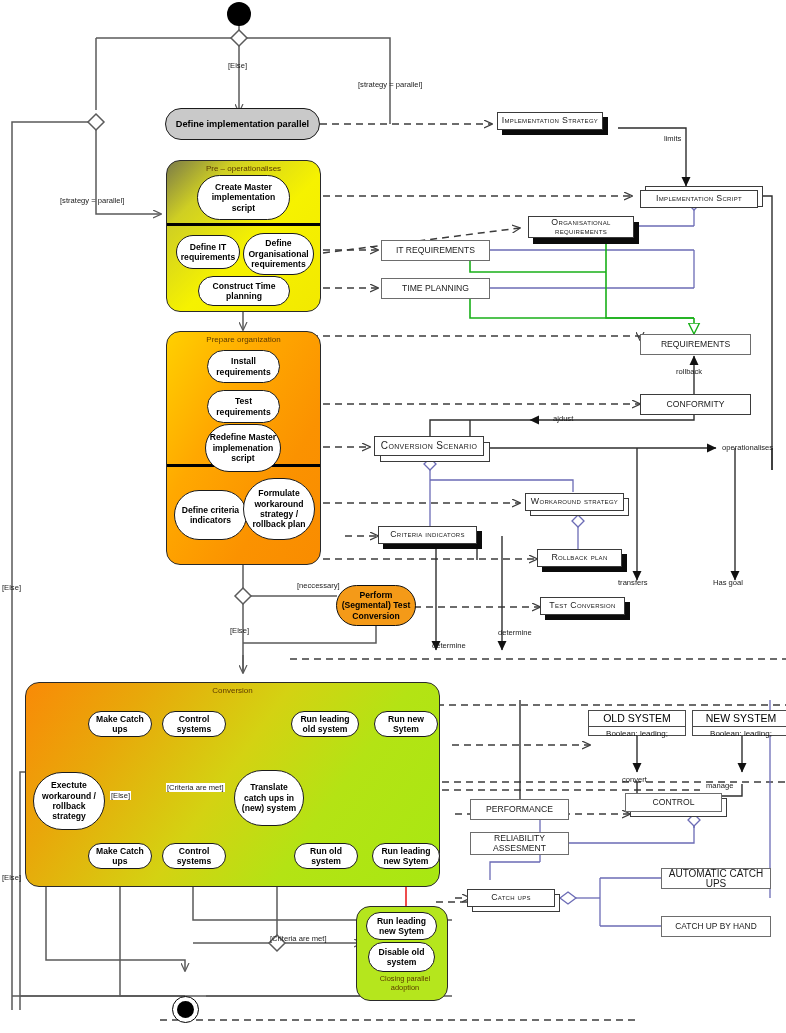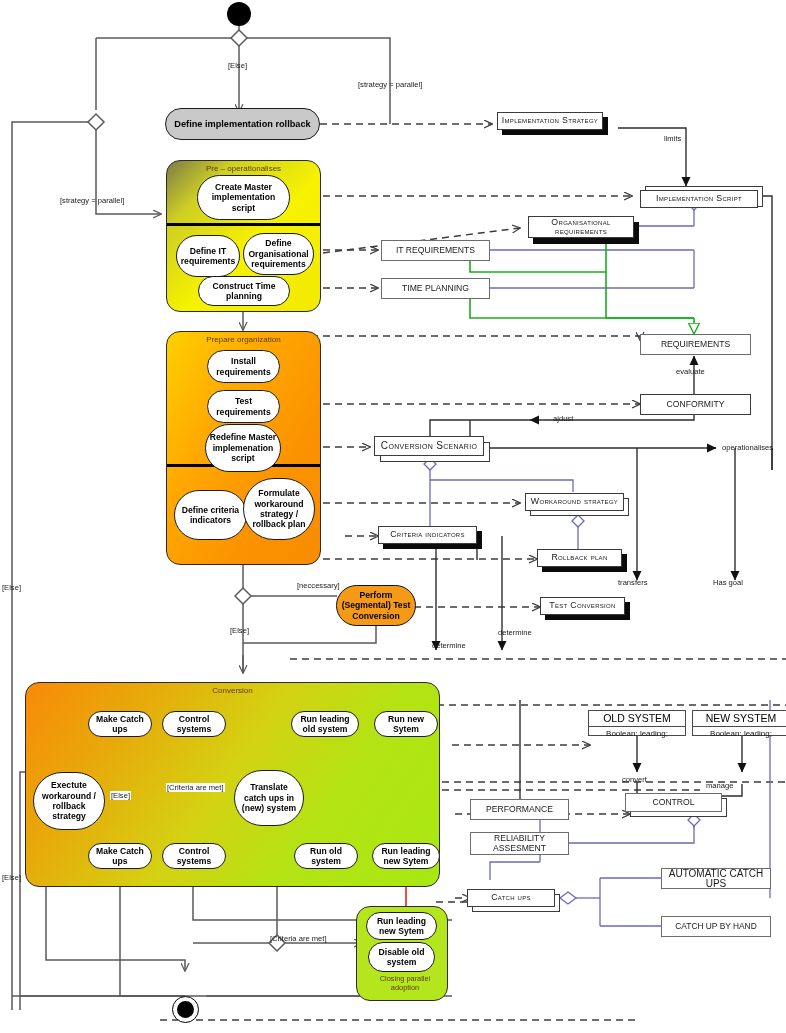--- a/index.html
+++ b/index.html
@@ -399,28 +399,28 @@
     <g fill="#111">
       <rect x="100" y="697" width="312" height="4.5"></rect>
       <rect x="75" y="757" width="337" height="4.5"></rect>
       <rect x="100" y="840" width="312" height="4.5"></rect>
       <rect x="75" y="879" width="260" height="4.5"></rect>
     </g>
   </svg>
 
   <div class="initial" style="left:227px; top:2px; width:24px; height:24px;"></div>
 
-  <div class="act grey" style="left:165px; top:108px; width:155px; height:32px;">Define implementation rollback</div>
+  <div class="act grey" style="left:165px; top:108px; width:155px; height:32px;">Define implementation parallel</div>
 
   <div class="grp g-pre" style="left:166px; top:160px; width:155px; height:152px;">
     <div class="title">Pre – operationalises</div>
     <div class="divider" style="top:62px;"></div>
   </div>
   <div class="act" style="left:197px; top:175px; width:93px; height:45px;">Create Master implementation script</div>
-  <div class="act" style="left:176px; top:235px; width:64px; height:42px;">Define IT requirements</div>
+  <div class="act" style="left:176px; top:235px; width:64px; height:34px;">Define IT requirements</div>
   <div class="act" style="left:243px; top:233px; width:71px; height:42px;">Define Organisational requirements</div>
   <div class="act" style="left:198px; top:276px; width:92px; height:30px;">Construct Time planning</div>
 
   <div class="grp g-prep" style="left:166px; top:331px; width:155px; height:234px;">
     <div class="title">Prepare organization</div>
     <div class="divider" style="top:132px;"></div>
   </div>
   <div class="act" style="left:207px; top:350px; width:73px; height:33px;">Install requirements</div>
   <div class="act" style="left:207px; top:390px; width:73px; height:33px;">Test requirements</div>
   <div class="act" style="left:205px; top:424px; width:76px; height:48px;">Redefine Master implemenation script</div>
@@ -503,21 +503,21 @@
     <div class="cattr">Boolean: leading;</div>
   </div>
 
   <div class="final-outer" style="left:172px; top:996px; width:27px; height:27px;"></div>
   <div class="final-inner" style="left:177px; top:1001px; width:17px; height:17px;"></div>
 
   <div class="lbl" style="left:228px; top:61px;">[Else]</div>
   <div class="lbl" style="left:358px; top:80px;">[strategy = parallel]</div>
   <div class="lbl" style="left:60px; top:196px;">[strategy = parallel]</div>
   <div class="lbl" style="left:634px; top:134px;padding-left:30px;">limits</div>
-  <div class="lbl" style="left:676px; top:367px;">evaluate</div>
+  <div class="lbl" style="left:676px; top:367px;">rollback</div>
   <div class="lbl" style="left:553px; top:414px;">ajdust</div>
   <div class="lbl" style="left:722px; top:443px;">operationalises</div>
   <div class="lbl" style="left:618px; top:578px;">transfers</div>
   <div class="lbl" style="left:713px; top:578px;">Has goal</div>
   <div class="lbl" style="left:432px; top:641px;">determine</div>
   <div class="lbl" style="left:498px; top:628px;">determine</div>
   <div class="lbl" style="left:622px; top:775px;">convert</div>
   <div class="lbl" style="left:706px; top:781px;">manage</div>
   <div class="lbl" style="left:297px; top:581px;">[neccessary]</div>
   <div class="lbl" style="left:230px; top:626px;">[Else]</div>

